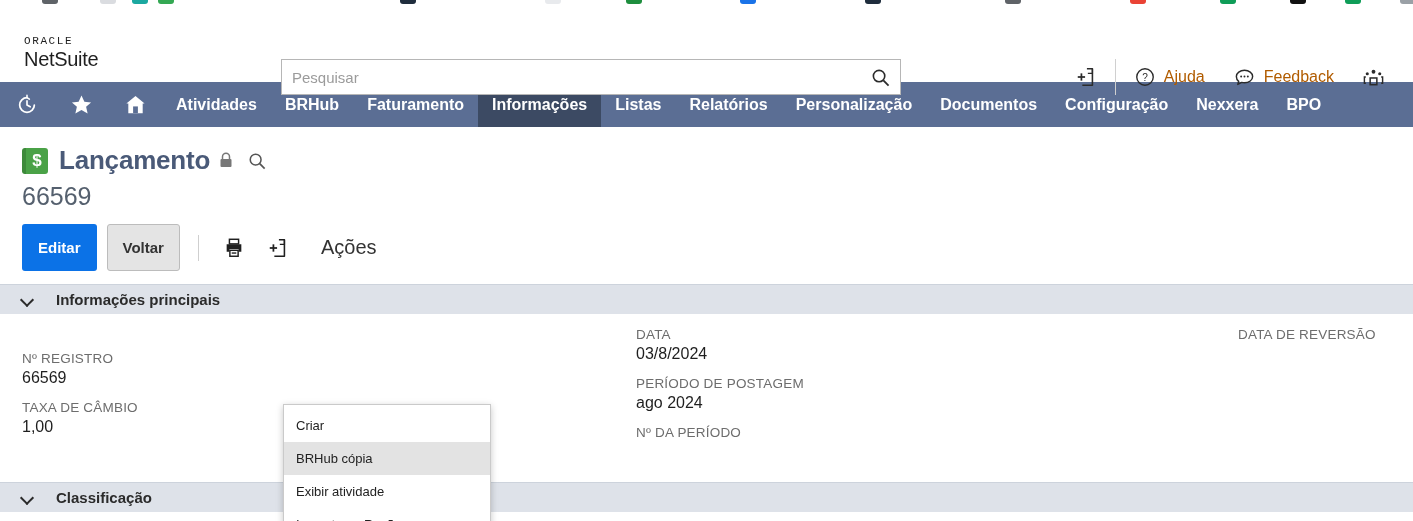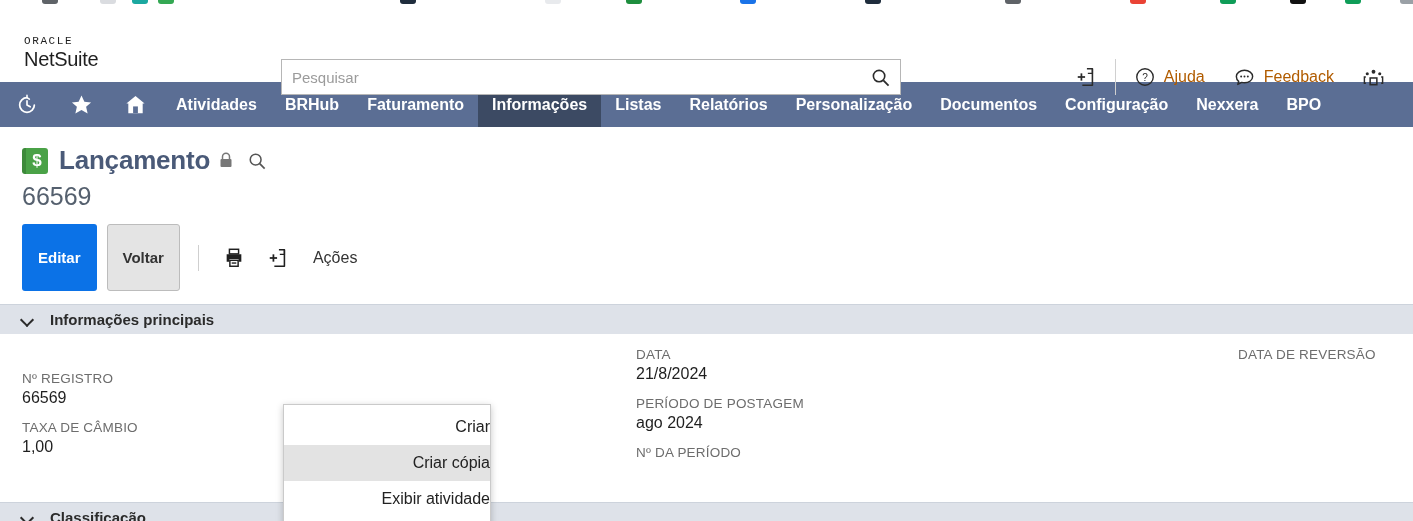--- a/index.html
+++ b/index.html
@@ -174,72 +174,71 @@
   .toolbar {
     display: flex;
     align-items: center;
     gap: 0;
     padding: 13px 0 0 22px;
     position: relative;
   }
   .btn {
     font-size: 15px;
     font-weight: bold;
-    padding: 24px 15px;
+    padding: 14px 15px;
     border-radius: 3px;
     cursor: pointer;
     border: 1px solid transparent;
     font-family: "Liberation Sans", sans-serif;
   }
   .btn-primary { background: #0b72e7; color: #fff; }
   .btn-secondary { background: #e4e4e4; color: #333; border-color: #bcbcbc; margin-left: 10px; }
   .tb-divider { width: 1px; height: 26px; background: #cfcfcf; margin: 0 18px; }
   .tb-icon {
     width: 34px; height: 30px;
     display: flex; align-items: center; justify-content: center;
     cursor: pointer;
   }
   .tb-label {
-    font-size: 16px;
+    font-size: 20px;
     color: #333;
-    margin-left: 18px;
+    margin-left: 26px;
     cursor: pointer;
   }
 
   
   .dropdown {
     position: absolute;
     left: 283px;
     top: 277px;
     width: 208px;
     background: #fff;
     border: 1px solid #cacaca;
     box-shadow: 0 2px 7px rgba(0,0,0,0.22);
     z-index: 50;
     padding: 4px 0 5px 0;
   }
   .dd-item {
-    padding: 9px 0 9px 1px;
-    font-size: 16px;
+    padding: 9px 0 9px 12px;
+    font-size: 13px;
     color: #222;
     cursor: pointer;
     white-space: nowrap;
-    text-align: right;
   }
   .dd-item.highlight { background: #e3e3e3; }
 
   
   .section-header {
     background: #dee2e9;
     height: 30px;
     display: flex;
     align-items: center;
     margin-top: 13px;
     padding-left: 22px;
-    gap: 16px;
+    gap: 22px;
     font-size: 15px;
     font-weight: bold;
     color: #2b2b2b;
     cursor: pointer;
     border-top: 1px solid #cdd3dc;
   }
   .chev {
     display: inline-block;
     width: 12px; height: 12px;
     position: relative;
@@ -467,21 +466,21 @@
           <div class="field-value">66569</div>
         </div>
         <div class="field">
           <div class="field-label">TAXA DE CÂMBIO</div>
           <div class="field-value">1,00</div>
         </div>
       </div>
     <div class="field-col col-2" id="col2">
         <div class="field">
           <div class="field-label">DATA</div>
-          <div class="field-value">21/8/2024</div>
+          <div class="field-value">03/8/2024</div>
         </div>
         <div class="field">
           <div class="field-label">PERÍODO DE POSTAGEM</div>
           <div class="field-value">ago 2024</div>
         </div>
         <div class="field">
           <div class="field-label">Nº DA PERÍODO</div>
           <div class="field-value field-empty"></div>
         </div>
       </div>
@@ -493,17 +492,17 @@
       </div>
   </div>
 
   <div class="section-header bottom">
     <span class="chev"></span>
     <span>Classificação</span>
   </div>
 
   <div class="dropdown" id="dropdown">
       <div class="dd-item">Criar</div>
-      <div class="dd-item highlight">Criar cópia</div>
+      <div class="dd-item highlight">BRHub cópia</div>
       <div class="dd-item">Exibir atividade</div>
       <div class="dd-item">Impacto no Razão</div>
     </div>
 </div>
 
 </body></html>

